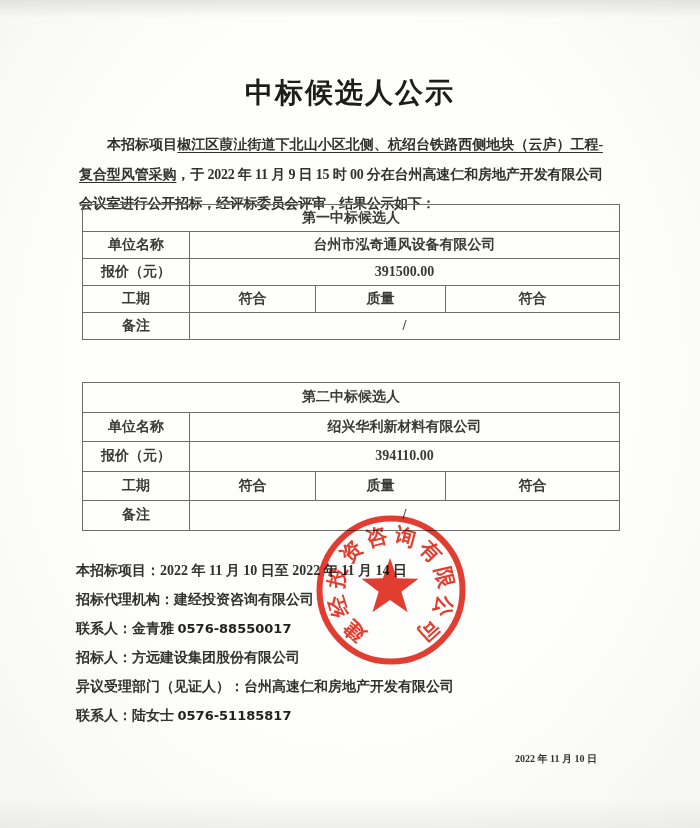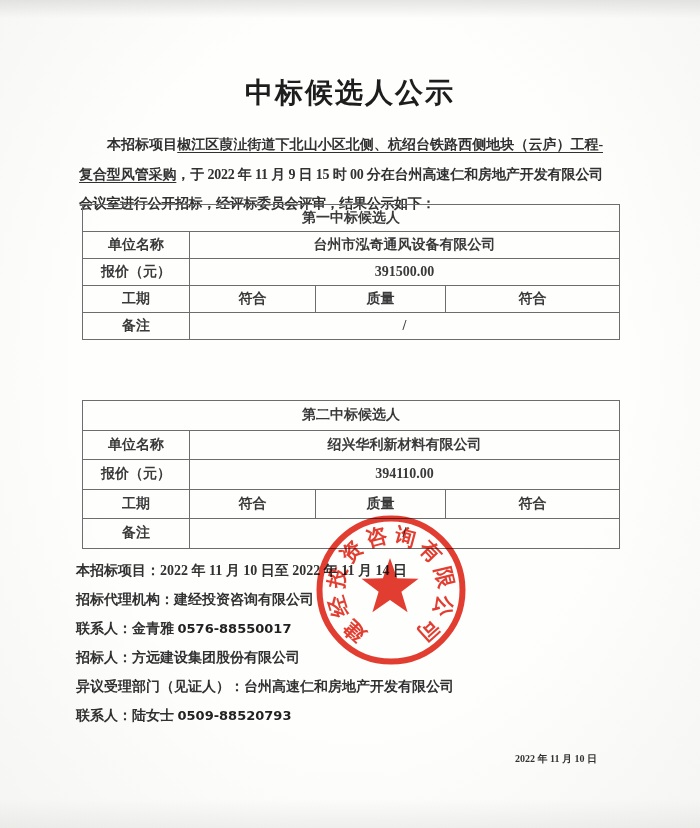--- a/index.html
+++ b/index.html
@@ -25,21 +25,21 @@
   table.bid-table {
     position:absolute; left:70px; border-collapse:collapse; table-layout:fixed;
     width:537px; background:rgba(255,255,255,0.0);margin-left:12px;
   }
   table.bid-table td {
     border:1.5px solid #6d6d6d; text-align:center; vertical-align:middle;
     font-size:14px; font-weight:600; color:#3a3a3a; padding:0; overflow:hidden;
   }
   table.t1 { top:204px; }
   table.t1 td { height:26px; }
-  table.t2 { top:400px; }
+  table.t2 { top:382px; }
   table.t2 td { height:28.5px; }
   .footer { position:absolute; top:556px; left:76px; }
   .fline { height:29px; line-height:29px; font-size:14px; font-weight:600; color:#313131; white-space:nowrap; }
   .phone { font-family:"DejaVu Sans", sans-serif; font-weight:700; font-size:13px; color:#222; letter-spacing:0; }
   .sign-date {
     position:absolute; top:752px; left:0; width:597px; text-align:right;
     font-size:10px; font-weight:600; color:#333;
   }
   svg.seal {
     position:absolute; left:312px; top:511px; width:158px; height:158px;
@@ -119,21 +119,21 @@
     </tr>
   </tbody>
     </table>
 
   <div class="footer">
     <div class="fline"><span>本招标项目：</span><span>2022 年 11 月 10 日至 2022 年 11 月 14 日</span></div>
     <div class="fline"><span>招标代理机构：</span><span>建经投资咨询有限公司</span></div>
     <div class="fline"><span>联系人：</span><span>金青雅</span>&nbsp;<span class="phone">0576-88550017</span></div>
     <div class="fline"><span>招标人：</span><span>方远建设集团股份有限公司</span></div>
     <div class="fline"><span>异议受理部门（见证人）：</span><span>台州高速仁和房地产开发有限公司</span></div>
-    <div class="fline"><span>联系人：</span><span>陆女士</span>&nbsp;<span class="phone">0509-88520793</span></div>
+    <div class="fline"><span>联系人：</span><span>陆女士</span>&nbsp;<span class="phone">0576-51185817</span></div>
   </div>
 
   <div class="sign-date">2022 年 11 月 10 日</div>
 
   <svg class="seal" viewBox="0 0 158 158" xmlns="http://www.w3.org/2000/svg">
     <circle id="seal-ring" cx="79" cy="79" r="71.5" fill="none" stroke-width="6" stroke="#e0281a"></circle>
     <polygon id="seal-star" points="78,47 85.1,67.3 106.5,67.7 89.4,80.7 95.6,101.3 78,89 60.4,101.3 66.6,80.7 49.5,67.7 70.9,67.3" fill="#e0281a"></polygon>
     <g id="seal-chars">
         <text transform="translate(42.2 119.9) rotate(-138.0)" text-anchor="middle" dominant-baseline="central" fill="#e0281a">建</text>
         <text transform="translate(26.5 95.4) rotate(-107.3)" text-anchor="middle" dominant-baseline="central" fill="#e0281a">经</text>

